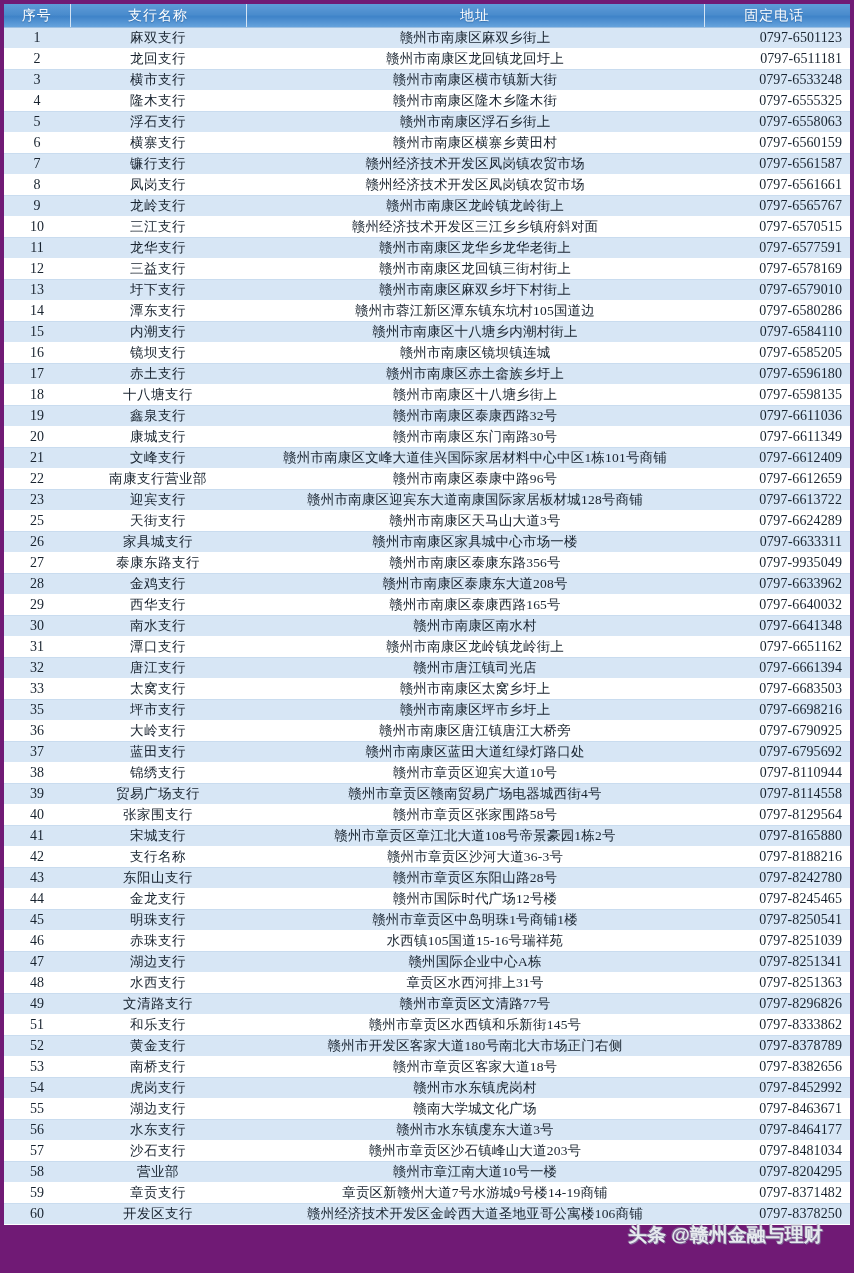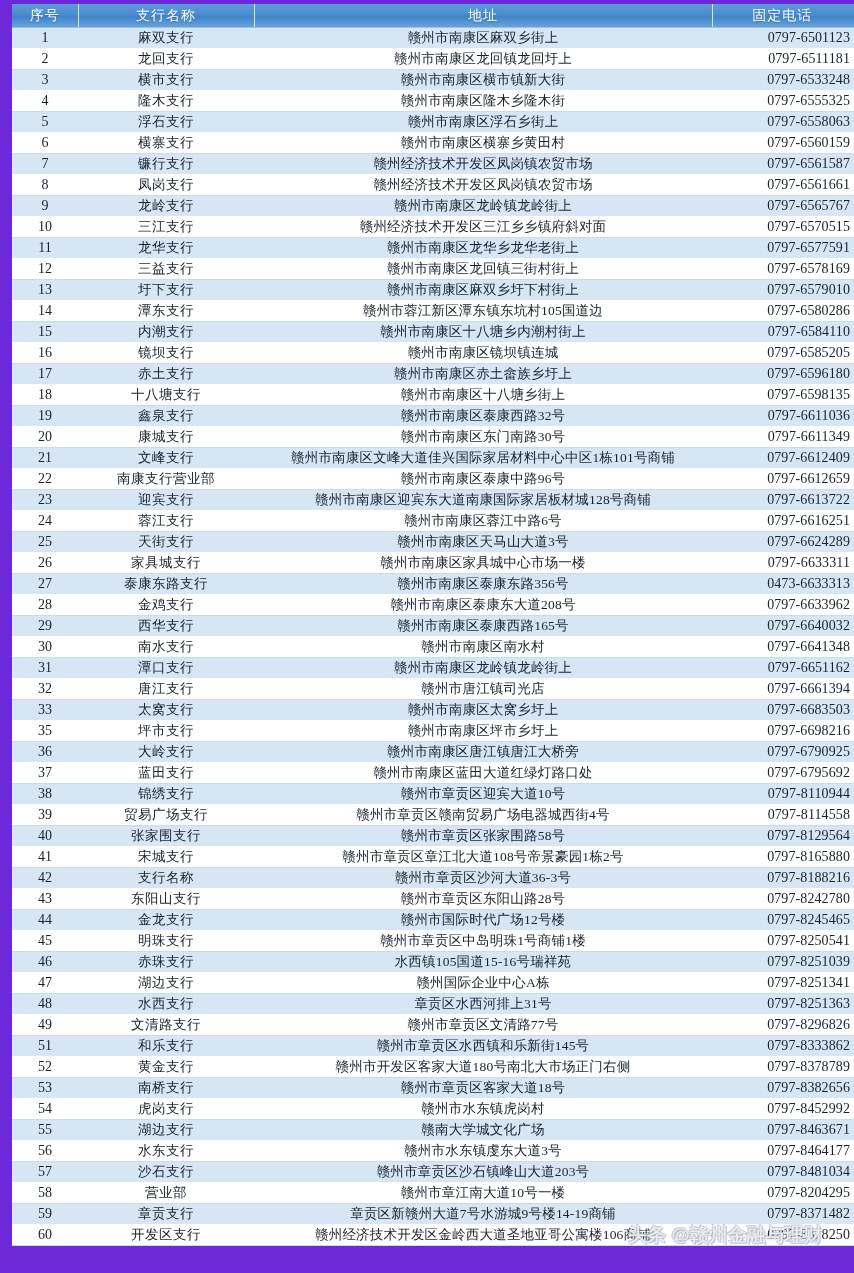--- a/index.html
+++ b/index.html
@@ -13,22 +13,22 @@
     font-family: "Liberation Serif", "DejaVu Serif", serif;
     overflow: hidden;
     position: relative;
   }
 
   .sheet {
     position: relative;
     width: 854px;
     height: 1273px;
     box-sizing: border-box;
-    padding: 4px 4px 0 12px;
-    background: #6d28d9;
+    padding: 4px 4px 0 4px;
+    background: #701a75;
   }
 
   table.branch-table {
     width: 846px;
     border-collapse: collapse;
     table-layout: fixed;
     font-size: 13.5px;
   }
 
   table.branch-table col.c-idx    { width: 66px;  }
@@ -245,42 +245,36 @@
           <td class="addr">赣州市南康区泰康中路96号</td>
           <td class="phone">0797-6612659</td>
         </tr>
         <tr>
           <td class="idx">23</td>
           <td class="name">迎宾支行</td>
           <td class="addr">赣州市南康区迎宾东大道南康国际家居板材城128号商铺</td>
           <td class="phone">0797-6613722</td>
         </tr>
         <tr>
-          <td class="idx">24</td>
-          <td class="name">蓉江支行</td>
-          <td class="addr">赣州市南康区蓉江中路6号</td>
-          <td class="phone">0797-6616251</td>
-        </tr>
-        <tr>
           <td class="idx">25</td>
           <td class="name">天街支行</td>
           <td class="addr">赣州市南康区天马山大道3号</td>
           <td class="phone">0797-6624289</td>
         </tr>
         <tr>
           <td class="idx">26</td>
           <td class="name">家具城支行</td>
           <td class="addr">赣州市南康区家具城中心市场一楼</td>
           <td class="phone">0797-6633311</td>
         </tr>
         <tr>
           <td class="idx">27</td>
           <td class="name">泰康东路支行</td>
           <td class="addr">赣州市南康区泰康东路356号</td>
-          <td class="phone">0473-6633313</td>
+          <td class="phone">0797-9935049</td>
         </tr>
         <tr>
           <td class="idx">28</td>
           <td class="name">金鸡支行</td>
           <td class="addr">赣州市南康区泰康东大道208号</td>
           <td class="phone">0797-6633962</td>
         </tr>
         <tr>
           <td class="idx">29</td>
           <td class="name">西华支行</td>

